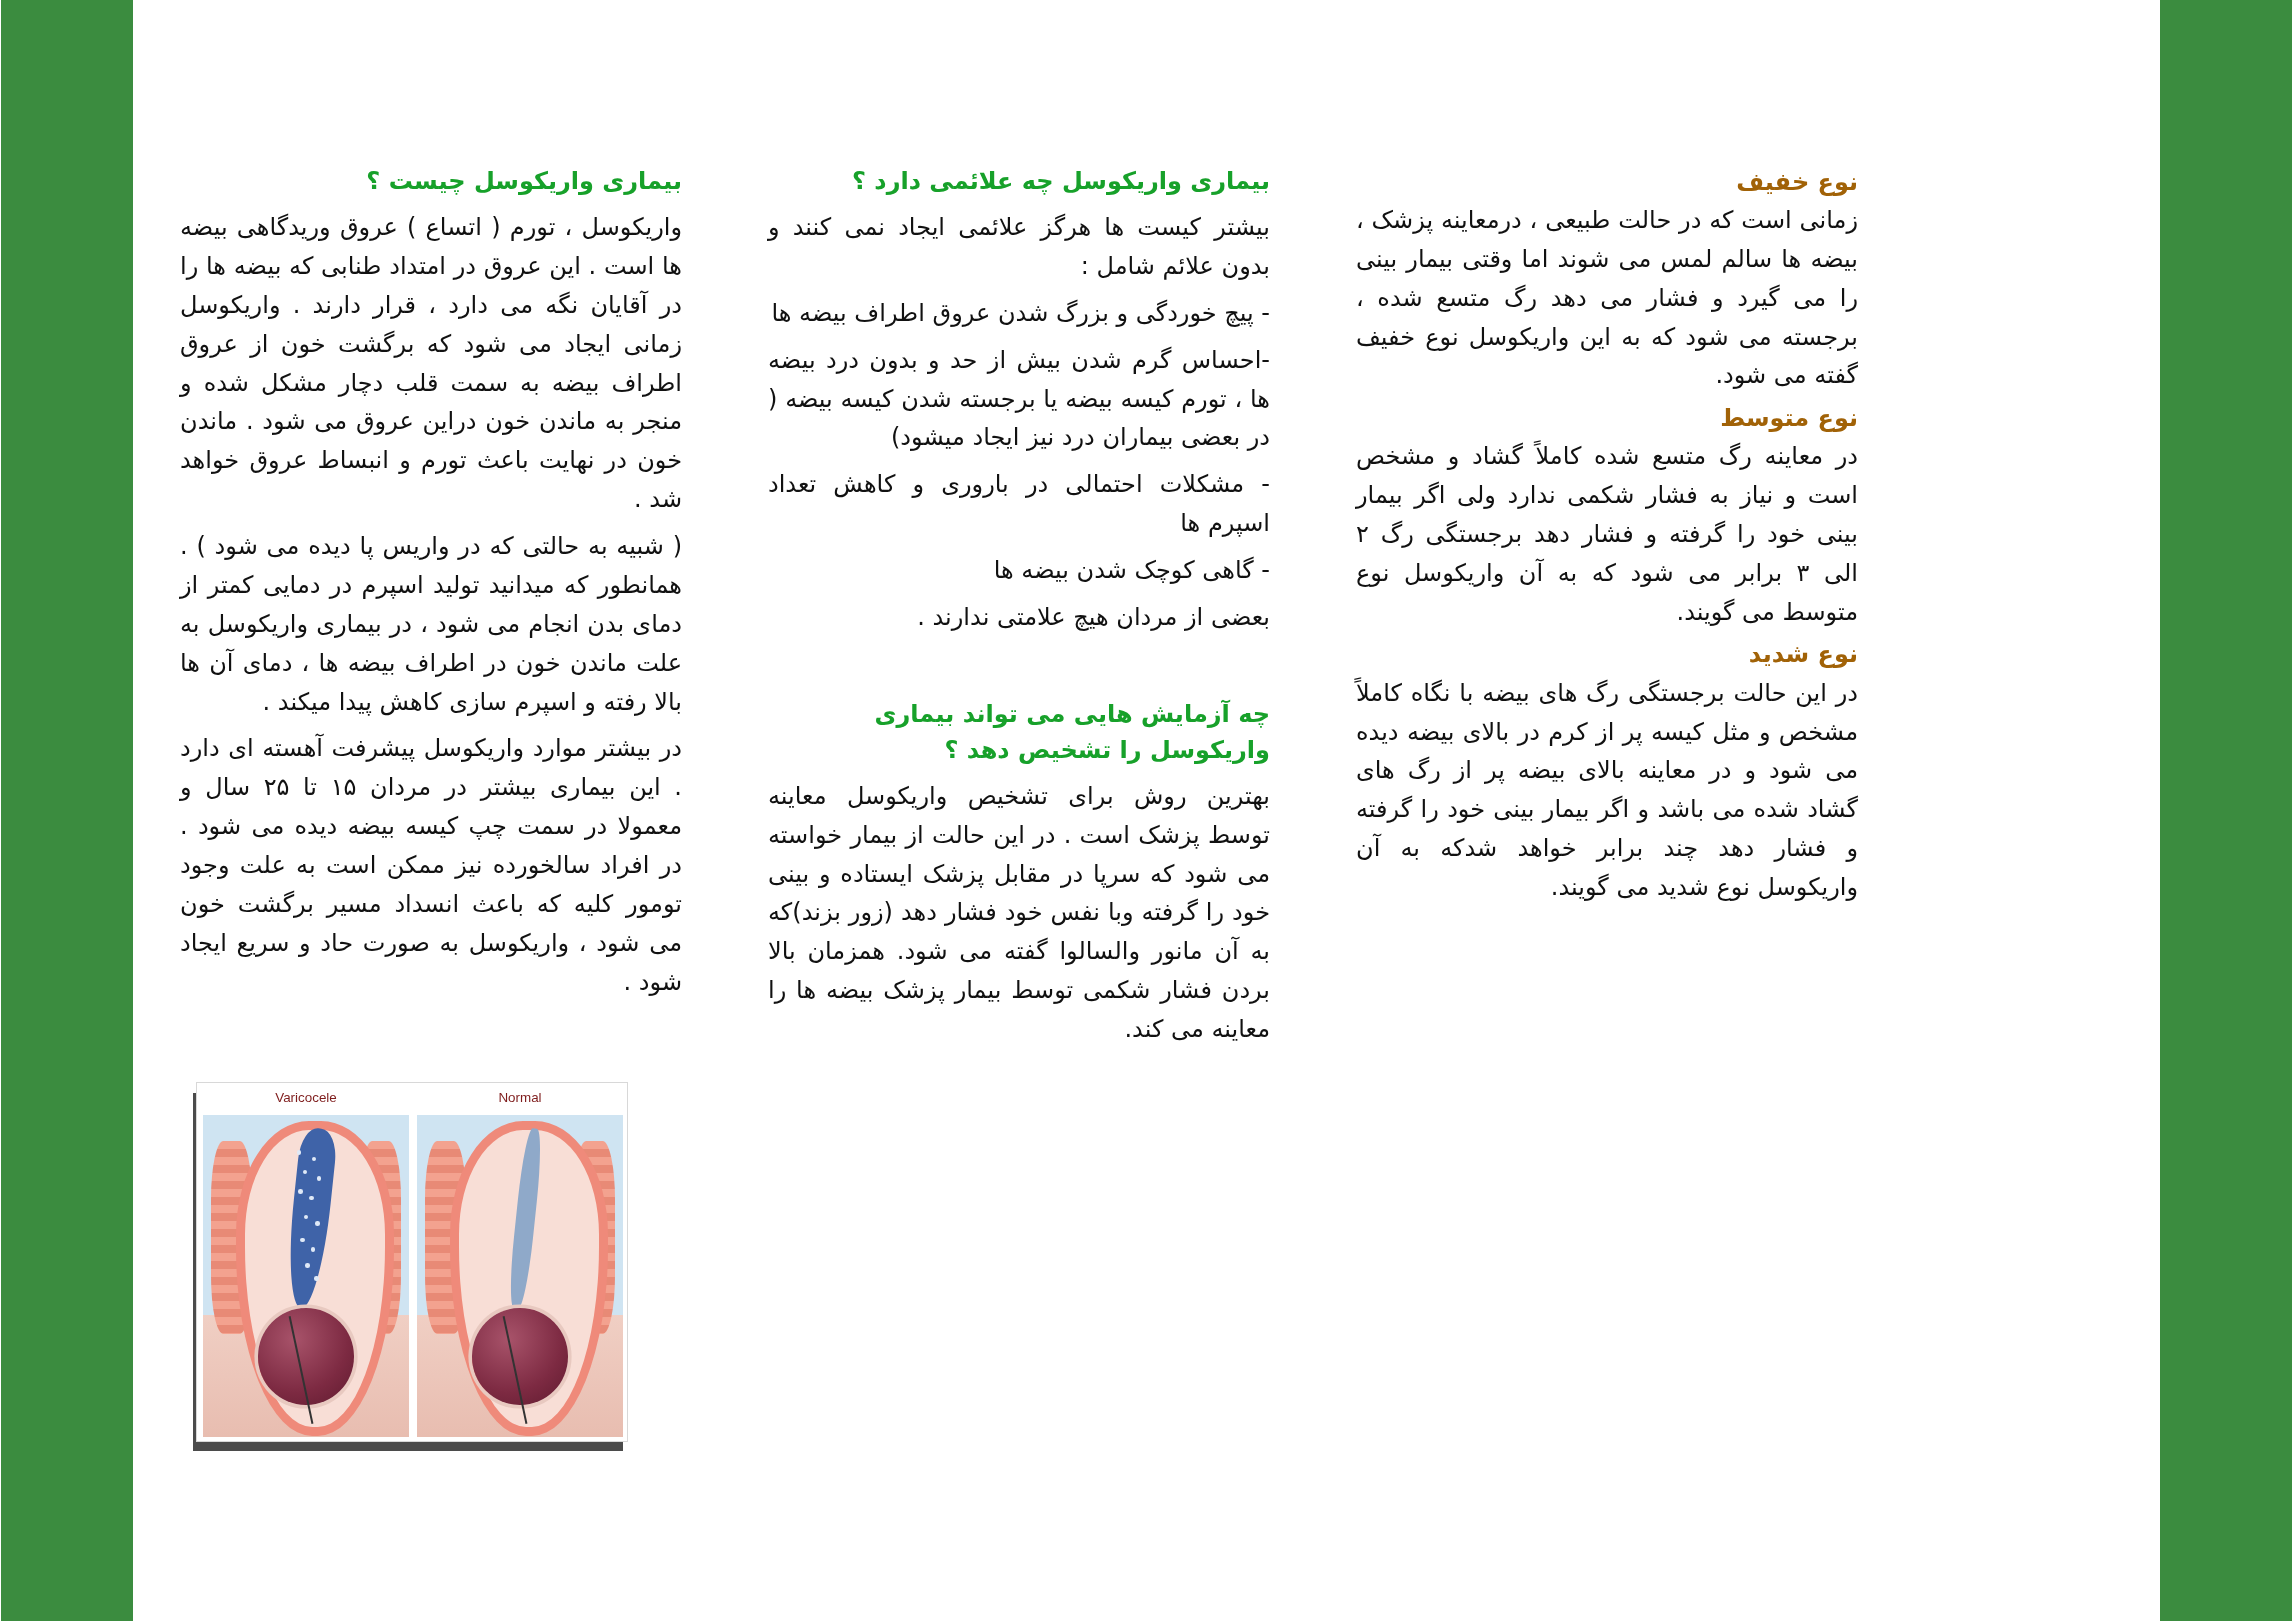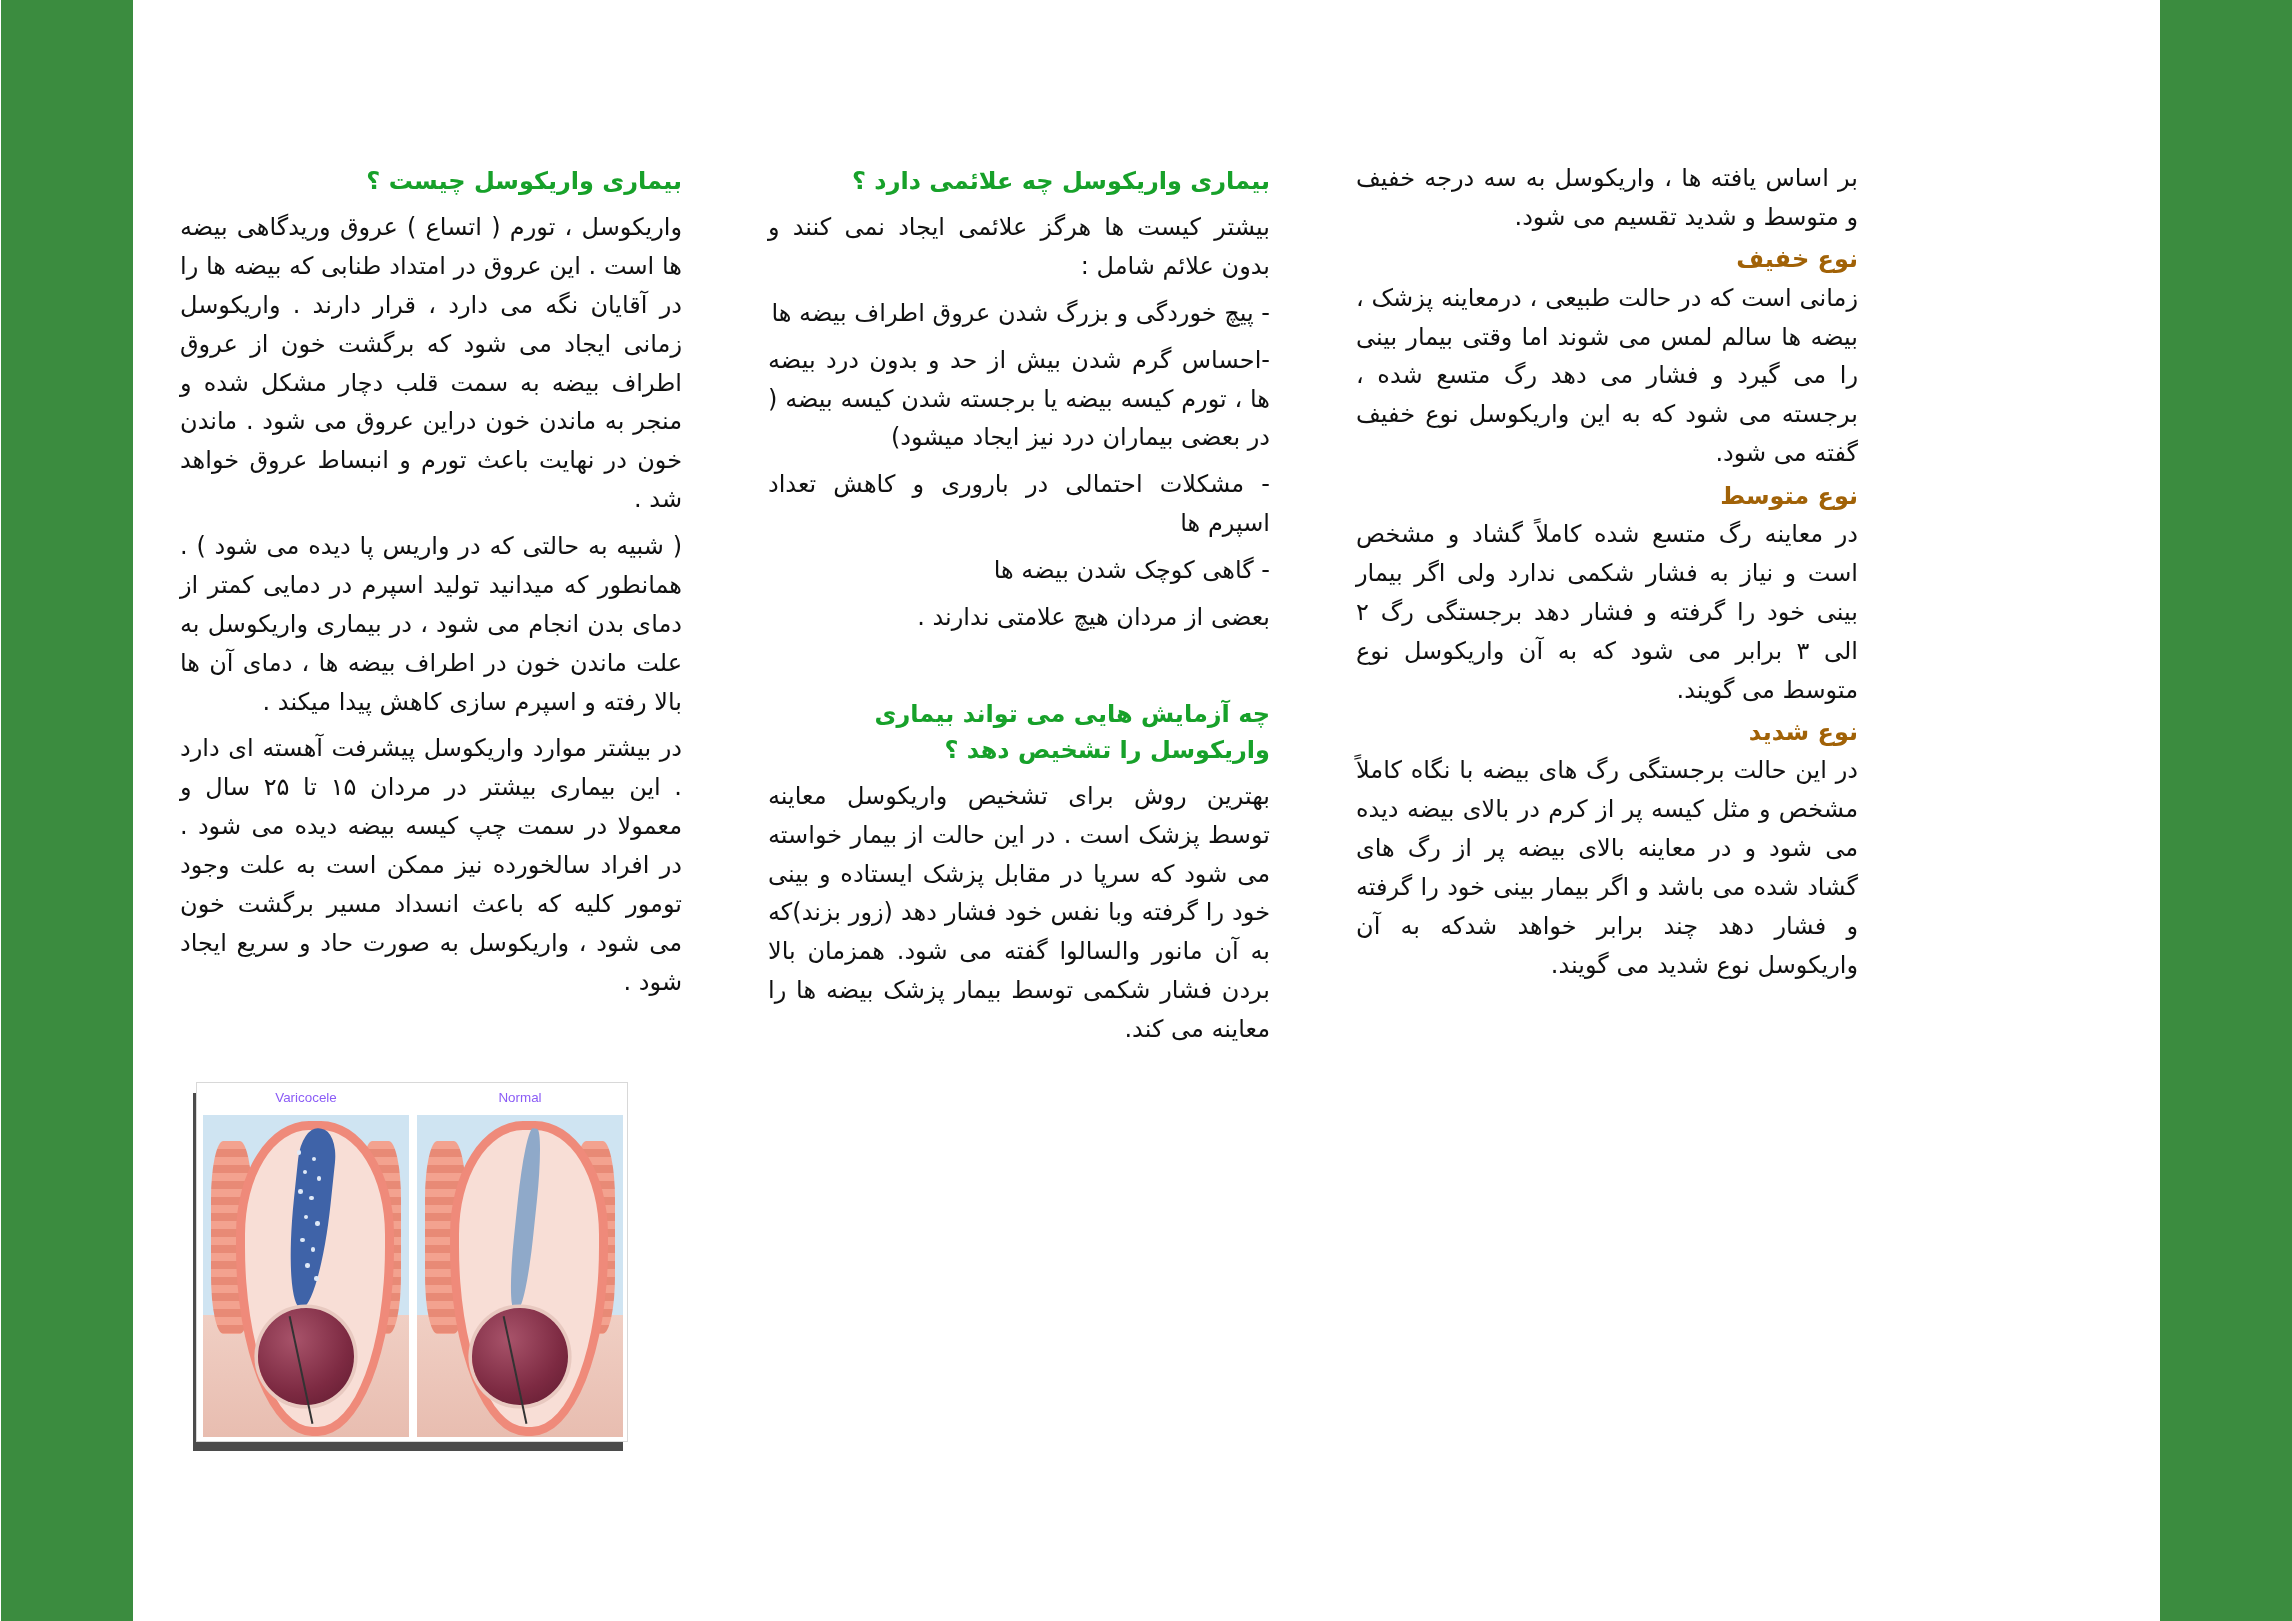--- a/index.html
+++ b/index.html
@@ -114,21 +114,21 @@
     overflow: hidden;
   }
   .panel + .panel { border-left: 2.7px solid #ffffff; }
   .panel-label {
     position: absolute;
     top: 7.2px;
     left: 0; right: 0;
     text-align: center;
     font-size: 13.4px;
     font-family: "Liberation Sans", sans-serif;
-    color: #8b5cf6;
+    color: #7f1d1d;
     direction: ltr;
     z-index: 6;
   }
   .anat {
     position: absolute;
     top: 32px; left: 3.6px; right: 3.6px; bottom: 3.6px;
     background: linear-gradient(180deg,#cfe4f2 0%, #cfe4f2 62%, #f0cfc4 62%, #e8bdb0 100%);
     overflow: hidden;
   }
   .sac {
@@ -226,21 +226,20 @@
         <p class="body-text">-احساس گرم شدن بیش از حد و بدون درد بیضه ها ، تورم کیسه بیضه یا برجسته شدن کیسه بیضه ( در بعضی بیماران درد نیز ایجاد میشود)</p>
         <p class="body-text">- مشکلات احتمالی در باروری و کاهش تعداد اسپرم ها</p>
         <p class="body-text">- گاهی کوچک شدن بیضه ها</p>
         <p class="body-text">بعضی از مردان هیچ علامتی ندارند .</p>
 
         <h2 class="sec-title second">چه آزمایش هایی می تواند بیماری واریکوسل را تشخیص دهد ؟</h2>
         <p class="body-text">بهترین روش برای تشخیص واریکوسل معاینه توسط پزشک است . در این حالت از بیمار خواسته می شود که سرپا در مقابل پزشک ایستاده و بینی خود را گرفته وبا نفس خود فشار دهد (زور بزند)که به آن مانور والسالوا گفته می شود. همزمان بالا بردن فشار شکمی توسط بیمار پزشک بیضه ها را معاینه می کند.</p>
       </div>
 
       <div class="col">
-        <p class="body-text">بر اساس یافته ها ، واریکوسل به سه درجه خفیف و متوسط و شدید تقسیم می شود.</p>
 
         <h3 class="sub-title">نوع خفیف</h3>
         <p class="body-text">زمانی است که در حالت طبیعی ، درمعاینه پزشک ، بیضه ها سالم لمس می شوند اما وقتی بیمار بینی را می گیرد و فشار می دهد رگ متسع شده ، برجسته می شود که به این واریکوسل نوع خفیف گفته می شود.</p>
 
         <h3 class="sub-title">نوع متوسط</h3>
         <p class="body-text">در معاینه رگ متسع شده کاملاً گشاد و مشخص است و نیاز به فشار شکمی ندارد ولی اگر بیمار بینی خود را گرفته و فشار دهد برجستگی رگ ۲ الی ۳ برابر می شود که به آن واریکوسل نوع متوسط می گویند.</p>
 
         <h3 class="sub-title">نوع شدید</h3>
         <p class="body-text">در این حالت برجستگی رگ های بیضه با نگاه کاملاً مشخص و مثل کیسه پر از کرم در بالای بیضه دیده می شود و در معاینه بالای بیضه پر از رگ های گشاد شده می باشد و اگر بیمار بینی خود را گرفته و فشار دهد چند برابر خواهد شدکه به آن واریکوسل نوع شدید می گویند.</p>
       </div>

